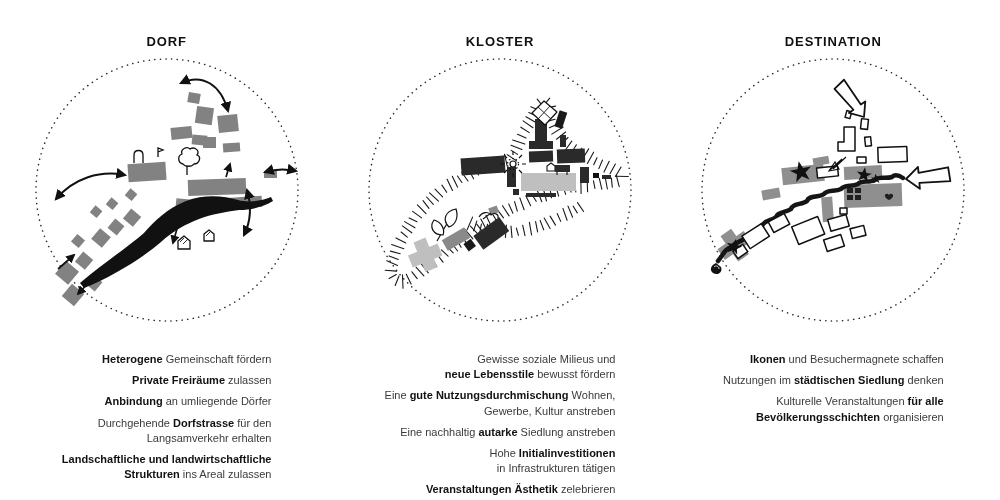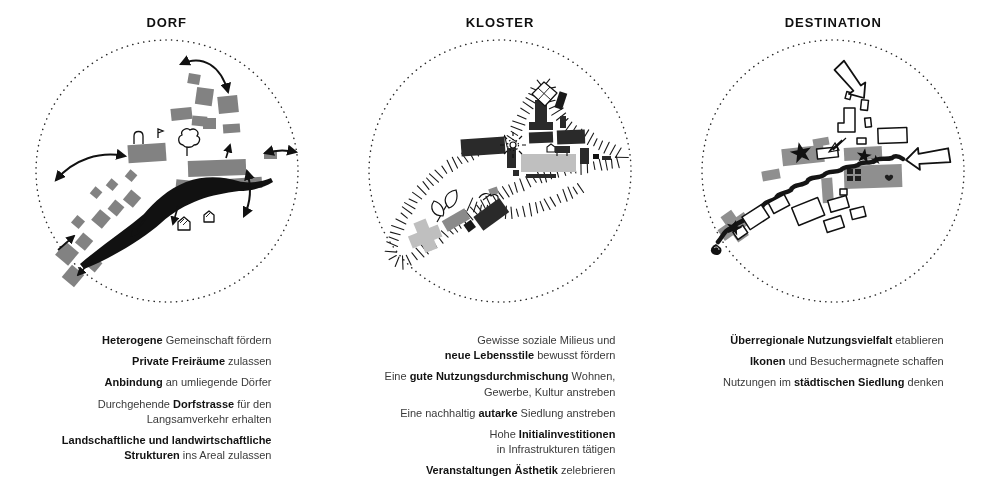--- a/index.html
+++ b/index.html
@@ -1,17 +1,17 @@
 <!DOCTYPE html>
 <html><head>
 <meta charset="utf-8">
 <style>
   html,body{margin:0;padding:0;background:#fff;}
   body{width:1000px;height:500px;overflow:hidden;font-family:"Liberation Sans",sans-serif;}
-  .canvas{display:flex;width:1000px;height:356px;}
+  .canvas{display:flex;width:1000px;height:356px;margin-top:19px;}
   .panel{width:333.33px;display:flex;flex-direction:column;align-items:center;}
   .title{font-size:13px;font-weight:700;letter-spacing:.9px;color:#101010;margin:15px 0 2px;text-align:center;}
   .fig{width:278px;height:278px;}
   .fig svg{display:block;}
   .list{margin-top:23px;text-align:right;font-size:11px;line-height:1.38;color:#3a3a3a;max-width:320px;}
   .item{margin:0 0 6px;white-space:pre-line;}
   .item b{color:#121212;font-weight:700;}
   .dotcircle{fill:none;stroke:#2b2b2b;stroke-width:1.5;stroke-dasharray:.2 5.4;stroke-linecap:round;}
 </style>
 </head>
@@ -377,19 +377,20 @@
           <path transform="translate(212,128) rotate(-5)" d="M0,0 L13,-11 L13,-5 L43,-8 L44,6 L13,5 L13,11 Z"></path>
         </g>
 
         <g stroke="#111" stroke-width="1.2" fill="none">
           <path d="M152,106 L139,118 M148,108 L136,119"></path>
           <path d="M141,111 L135,120 L145,118 Z"></path>
         </g>
       </svg>
     </div>
     <div class="list">
-        <p class="item"><b>Überregionale Nutzungsvielfalt</b><span> etablieren</span></p>
         <p class="item"><b>Ikonen</b><span> und Besuchermagnete schaffen</span></p>
         <p class="item"><span>Nutzungen im </span><b>städtischen Siedlung</b><span> denken</span></p>
+        <p class="item"><span>Kulturelle Veranstaltungen </span><b>für alle
+Bevölkerungsschichten</b><span> organisieren</span></p>
       </div>
   </section>
 
 </div>
 
 </body></html>

